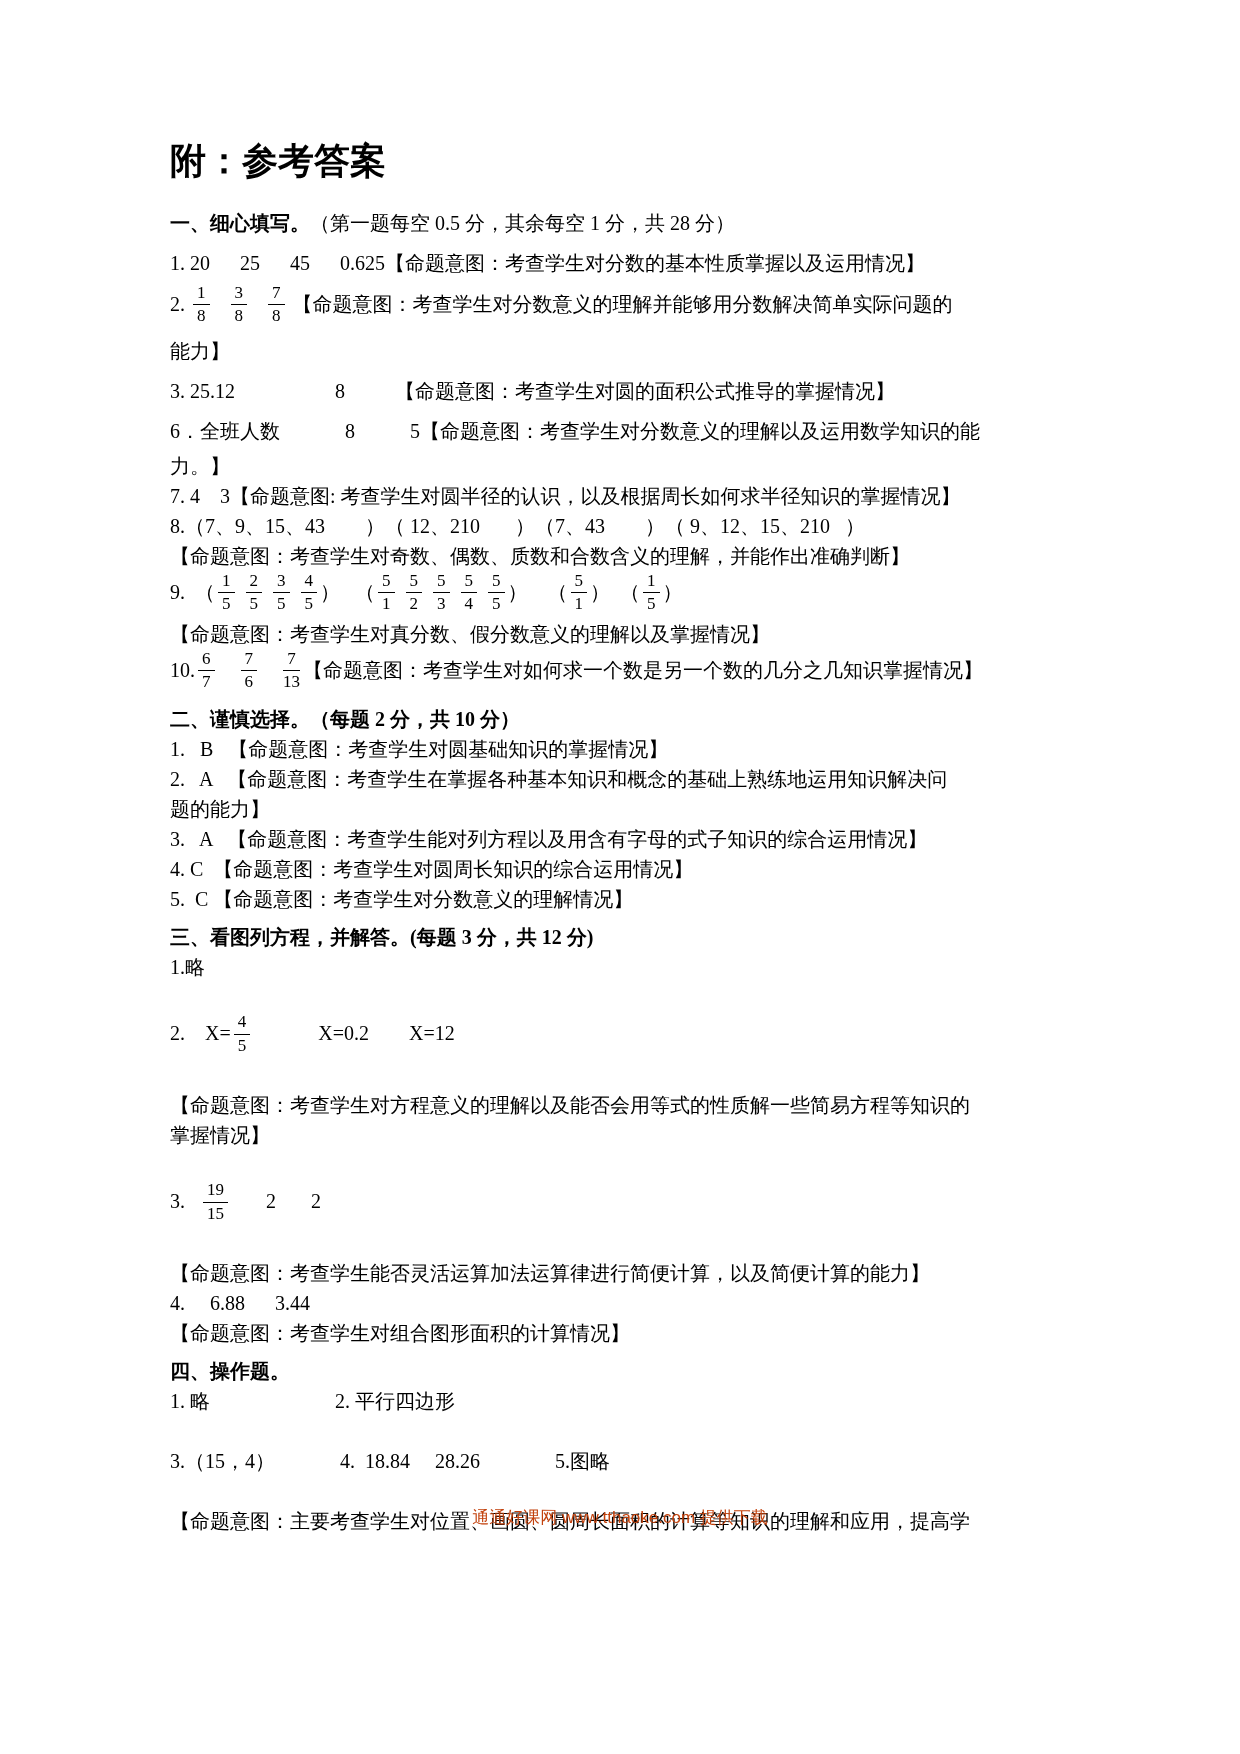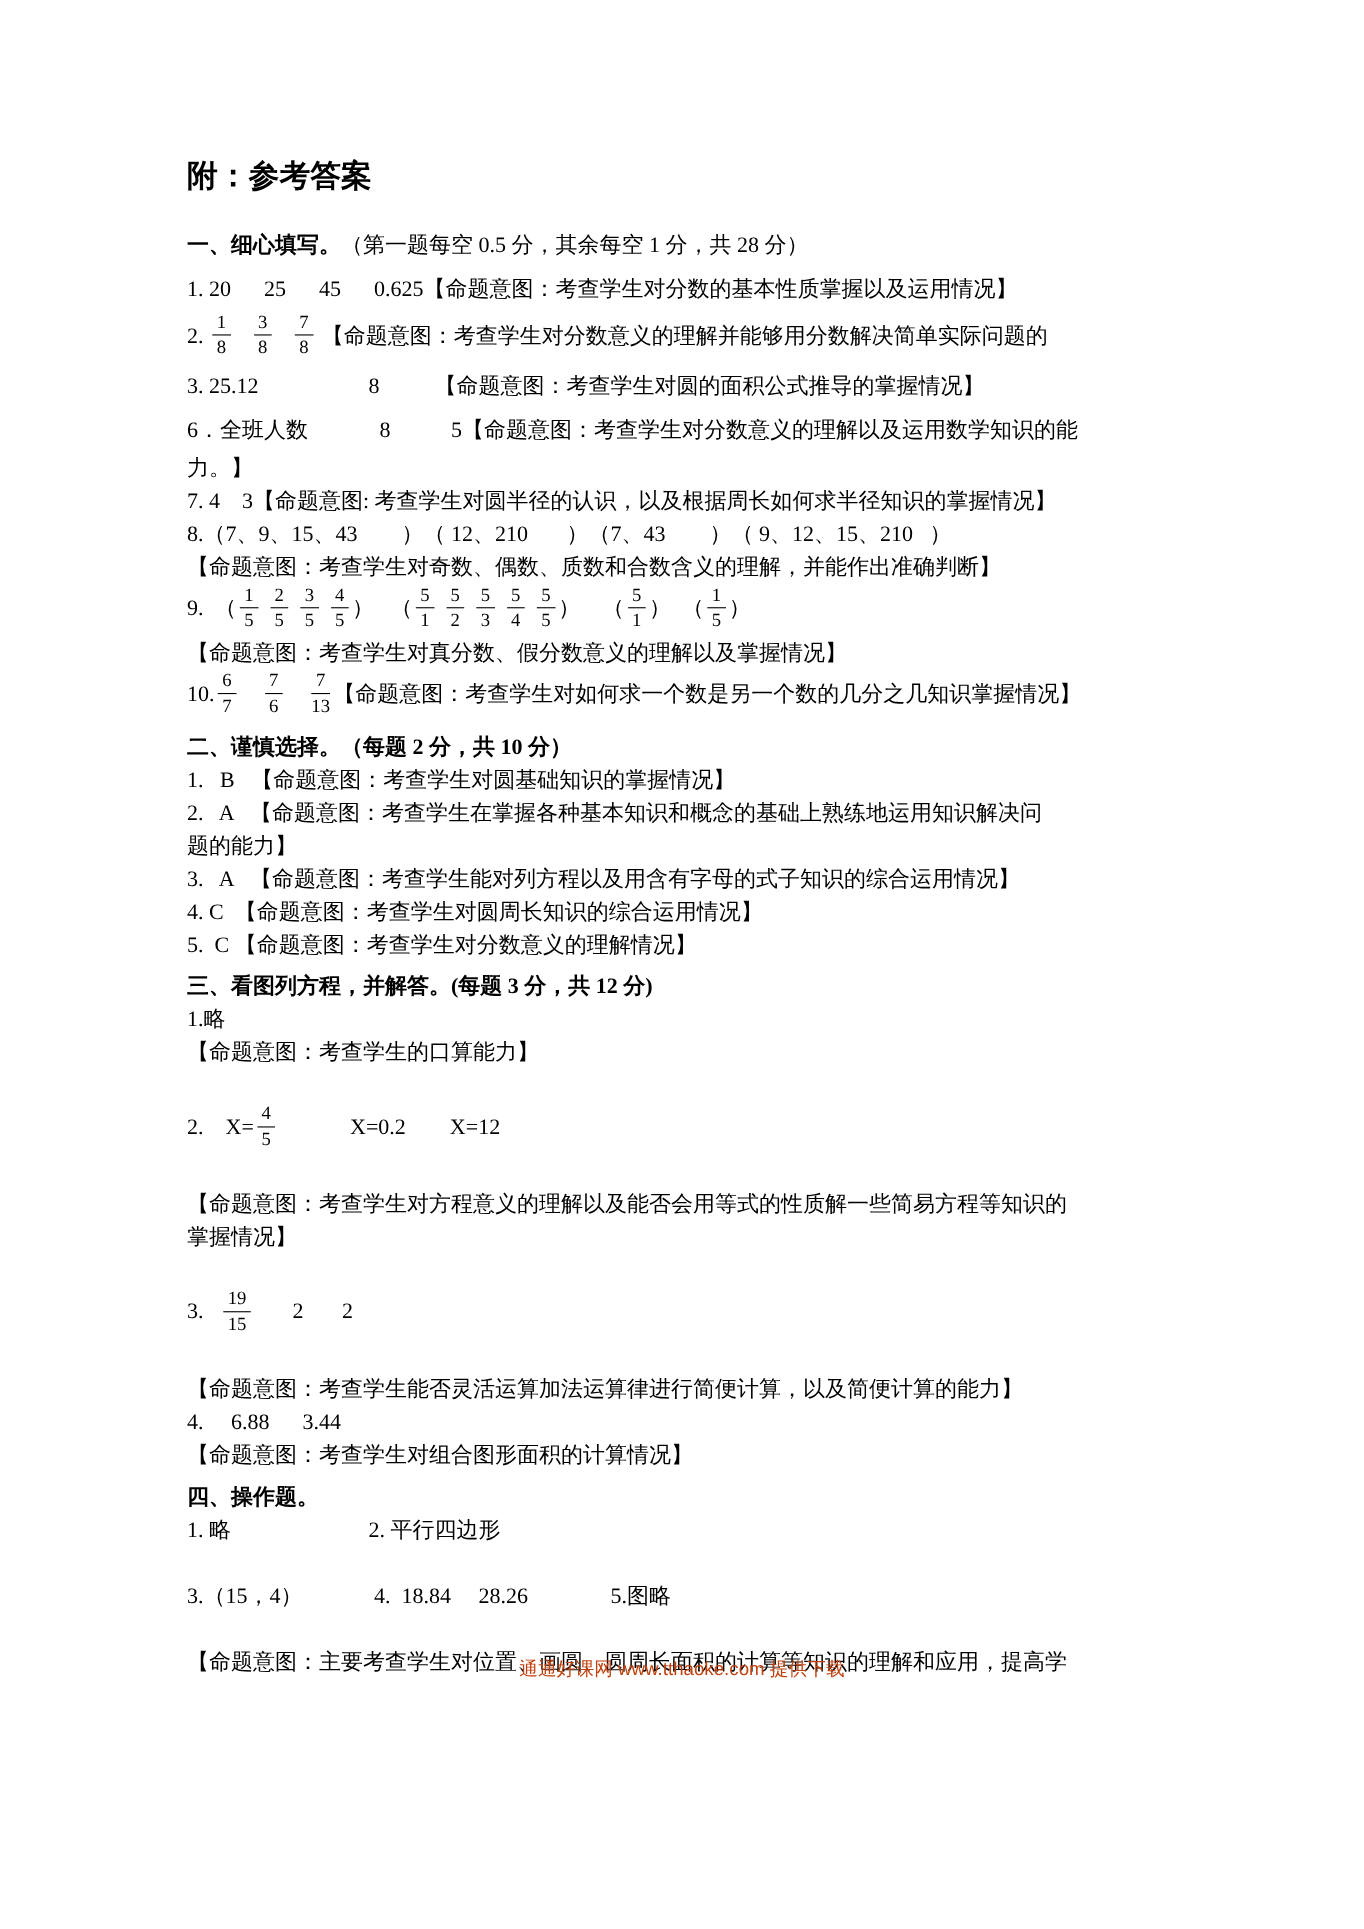--- a/index.html
+++ b/index.html
@@ -14,21 +14,21 @@
     overflow: hidden;
     color: #000;
   }
   .content {
     position: absolute;
     left: 170px;
     top: 143px;
     width: 910px;
   }
   .title {
-    font-size: 28px;
+    font-size: 36px;
     font-weight: bold;
     line-height: 36px;
     margin-bottom: 24px;
   }
   .line {
     font-size: 20px;
     line-height: 40px;
     white-space: pre-wrap;
     word-break: break-all;
   }
@@ -69,39 +69,39 @@
 </head>
 <body>
 
 <div class="page">
   <div class="content">
     <div class="title">附：参考答案</div>
     <div id="content">
         <div class="line"><span class="bold">一、细心填写。</span><span>（第一题每空 0.5 分，其余每空 1 分，共 28 分）</span></div>
         <div class="line"><span>1. 20      25      45      0.625【命题意图：考查学生对分数的基本性质掌握以及运用情况】</span></div>
         <div class="line"><span>2. </span><span class="frac"><span class="num">1</span><span class="den">8</span></span><span>   </span><span class="frac"><span class="num">3</span><span class="den">8</span></span><span>   </span><span class="frac"><span class="num">7</span><span class="den">8</span></span><span> 【命题意图：考查学生对分数意义的理解并能够用分数解决简单实际问题的</span></div>
+        <div class="line"><span>能力】</span></div>
         <div class="line"><span>3. 25.12                    8          【命题意图：考查学生对圆的面积公式推导的掌握情况】</span></div>
         <div class="line"><span>6．全班人数             8           5【命题意图：考查学生对分数意义的理解以及运用数学知识的能</span></div>
         <div class="line tight"><span>力。】</span></div>
         <div class="line tight"><span>7. 4    3【命题意图: 考查学生对圆半径的认识，以及根据周长如何求半径知识的掌握情况】</span></div>
         <div class="line tight"><span>8.（7、9、15、43        ）（ 12、210       ）（7、43        ）（ 9、12、15、210   ）</span></div>
         <div class="line tight"><span>【命题意图：考查学生对奇数、偶数、质数和合数含义的理解，并能作出准确判断】</span></div>
         <div class="line"><span>9.  （</span><span class="frac"><span class="num">1</span><span class="den">5</span></span><span> </span><span class="frac"><span class="num">2</span><span class="den">5</span></span><span> </span><span class="frac"><span class="num">3</span><span class="den">5</span></span><span> </span><span class="frac"><span class="num">4</span><span class="den">5</span></span><span>）   （</span><span class="frac"><span class="num">5</span><span class="den">1</span></span><span> </span><span class="frac"><span class="num">5</span><span class="den">2</span></span><span> </span><span class="frac"><span class="num">5</span><span class="den">3</span></span><span> </span><span class="frac"><span class="num">5</span><span class="den">4</span></span><span> </span><span class="frac"><span class="num">5</span><span class="den">5</span></span><span>）    （</span><span class="frac"><span class="num">5</span><span class="den">1</span></span><span>）  （</span><span class="frac"><span class="num">1</span><span class="den">5</span></span><span>）</span></div>
         <div class="line tight"><span>【命题意图：考查学生对真分数、假分数意义的理解以及掌握情况】</span></div>
         <div class="line"><span>10.</span><span class="frac"><span class="num">6</span><span class="den">7</span></span><span>    </span><span class="frac"><span class="num">7</span><span class="den">6</span></span><span>    </span><span class="frac"><span class="num">7</span><span class="den">13</span></span><span>【命题意图：考查学生对如何求一个数是另一个数的几分之几知识掌握情况】</span></div>
         <div class="line tight sec-gap"><span class="bold">二、谨慎选择。（每题 2 分，共 10 分）</span></div>
         <div class="line tight"><span>1.   B   【命题意图：考查学生对圆基础知识的掌握情况】</span></div>
         <div class="line tight"><span>2.   A   【命题意图：考查学生在掌握各种基本知识和概念的基础上熟练地运用知识解决问</span></div>
         <div class="line tight"><span>题的能力】</span></div>
         <div class="line tight"><span>3.   A   【命题意图：考查学生能对列方程以及用含有字母的式子知识的综合运用情况】</span></div>
         <div class="line tight"><span>4. C  【命题意图：考查学生对圆周长知识的综合运用情况】</span></div>
         <div class="line tight"><span>5.  C 【命题意图：考查学生对分数意义的理解情况】</span></div>
         <div class="line tight sec-gap"><span class="bold">三、看图列方程，并解答。(每题 3 分，共 12 分)</span></div>
         <div class="line tight"><span>1.略</span></div>
-        <div class="line tight"><span>【命题意图：考查学生的口算能力】</span></div>
         <div class="line tight gap-top"><span>2.    X=</span><span class="frac"><span class="num">4</span><span class="den">5</span></span><span>             X=0.2        X=12</span></div>
         <div class="line tight gap-top"><span>【命题意图：考查学生对方程意义的理解以及能否会用等式的性质解一些简易方程等知识的</span></div>
         <div class="line tight"><span>掌握情况】</span></div>
         <div class="line tight gap-top"><span>3.   </span><span class="frac"><span class="num">19</span><span class="den">15</span></span><span>       2       2</span></div>
         <div class="line tight gap-top"><span>【命题意图：考查学生能否灵活运算加法运算律进行简便计算，以及简便计算的能力】</span></div>
         <div class="line tight"><span>4.     6.88      3.44</span></div>
         <div class="line tight"><span>【命题意图：考查学生对组合图形面积的计算情况】</span></div>
         <div class="line tight sec-gap"><span class="bold">四、操作题。</span></div>
         <div class="line tight"><span>1. 略                         2. 平行四边形</span></div>
         <div class="line tight gap-top"><span>3.（15，4）             4.  18.84     28.26               5.图略</span></div>

